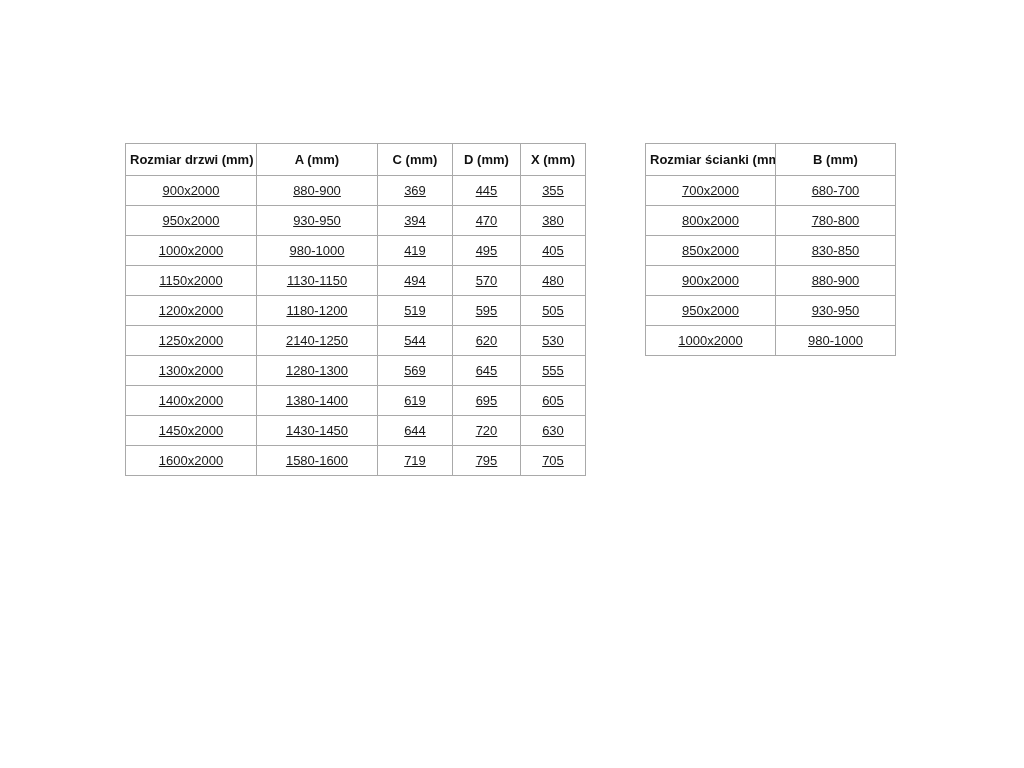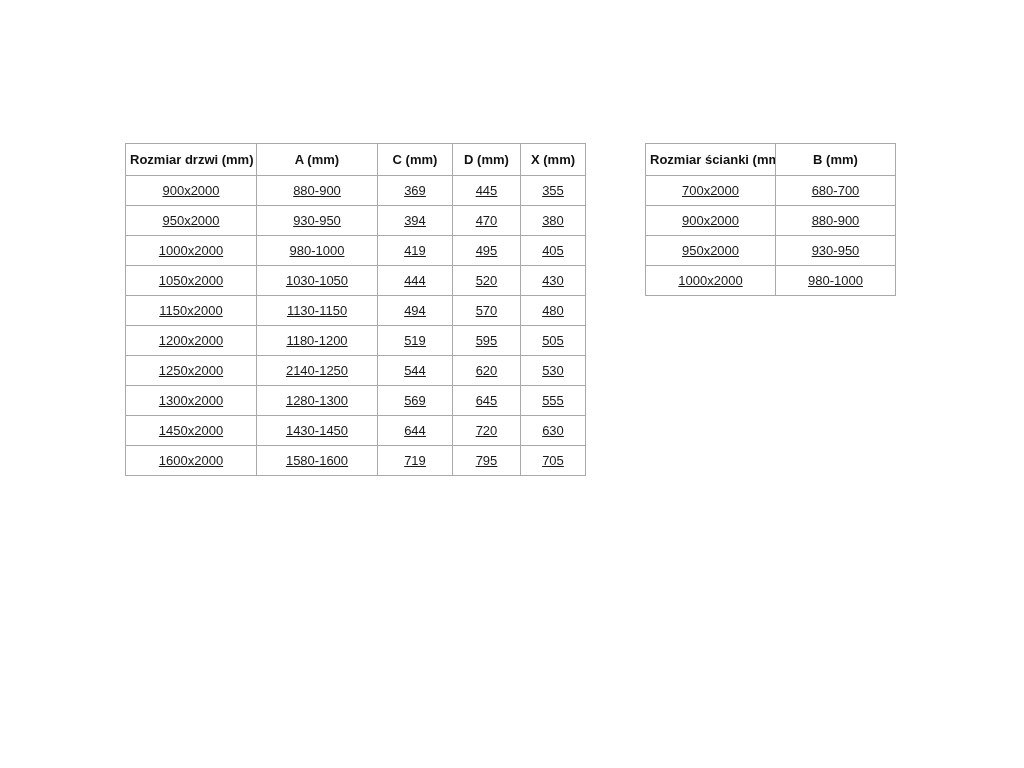--- a/index.html
+++ b/index.html
@@ -88,27 +88,20 @@
           <td>380</td>
         </tr>
         <tr>
           <td>1000x2000</td>
           <td>980-1000</td>
           <td>419</td>
           <td>495</td>
           <td>405</td>
         </tr>
         <tr>
-          <td>1050x2000</td>
-          <td>1030-1050</td>
-          <td>444</td>
-          <td>520</td>
-          <td>430</td>
-        </tr>
-        <tr>
           <td>1150x2000</td>
           <td>1130-1150</td>
           <td>494</td>
           <td>570</td>
           <td>480</td>
         </tr>
         <tr>
           <td>1200x2000</td>
           <td>1180-1200</td>
           <td>519</td>
@@ -121,20 +114,27 @@
           <td>544</td>
           <td>620</td>
           <td>530</td>
         </tr>
         <tr>
           <td>1300x2000</td>
           <td>1280-1300</td>
           <td>569</td>
           <td>645</td>
           <td>555</td>
+        </tr>
+        <tr>
+          <td>1400x2000</td>
+          <td>1380-1400</td>
+          <td>619</td>
+          <td>695</td>
+          <td>605</td>
         </tr>
         <tr>
           <td>1450x2000</td>
           <td>1430-1450</td>
           <td>644</td>
           <td>720</td>
           <td>630</td>
         </tr>
         <tr>
           <td>1600x2000</td>
@@ -156,20 +156,28 @@
           <th>Rozmiar ścianki (mm)</th>
           <th>B (mm)</th>
         </tr>
     </thead>
     <tbody>
         <tr>
           <td>700x2000</td>
           <td>680-700</td>
         </tr>
         <tr>
+          <td>800x2000</td>
+          <td>780-800</td>
+        </tr>
+        <tr>
+          <td>850x2000</td>
+          <td>830-850</td>
+        </tr>
+        <tr>
           <td>900x2000</td>
           <td>880-900</td>
         </tr>
         <tr>
           <td>950x2000</td>
           <td>930-950</td>
         </tr>
         <tr>
           <td>1000x2000</td>
           <td>980-1000</td>

